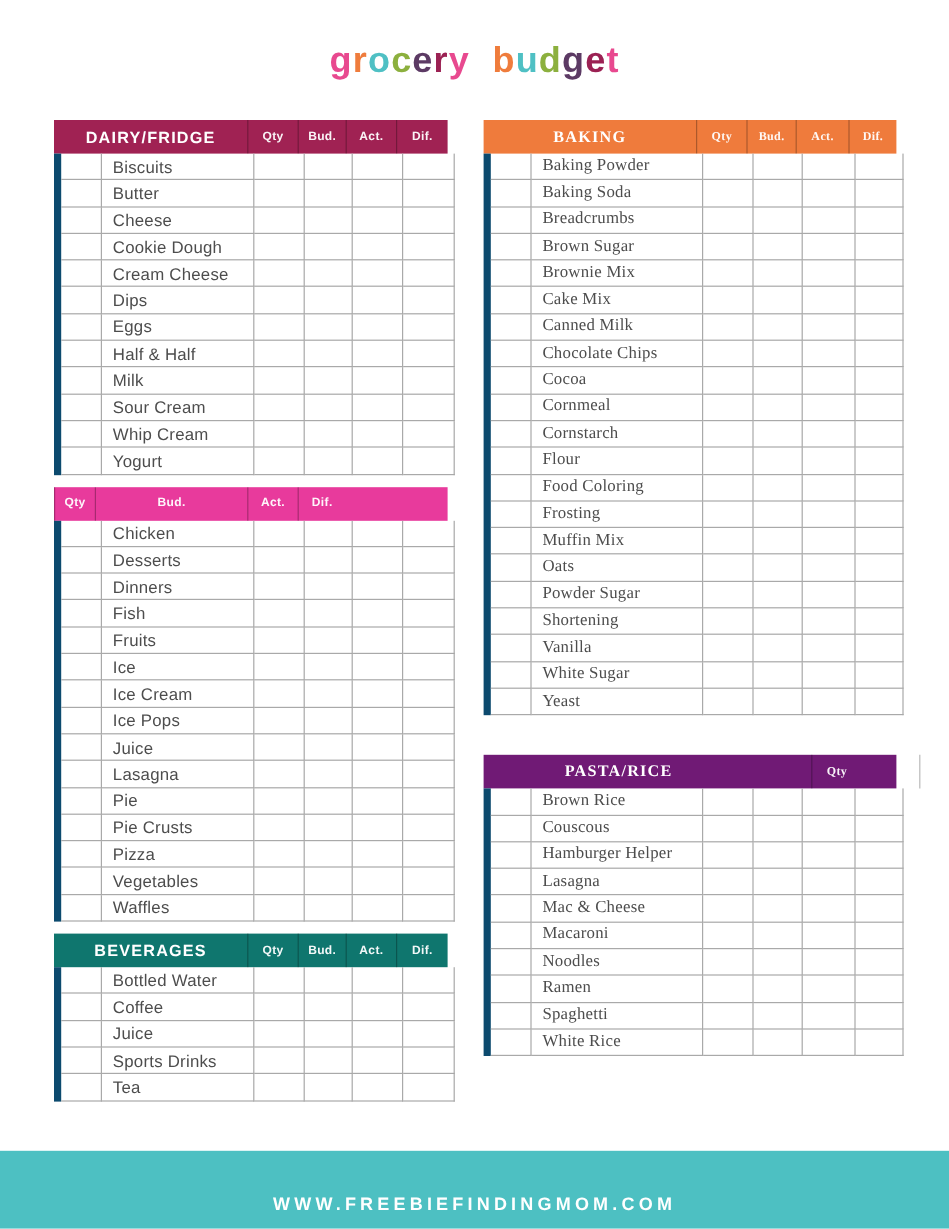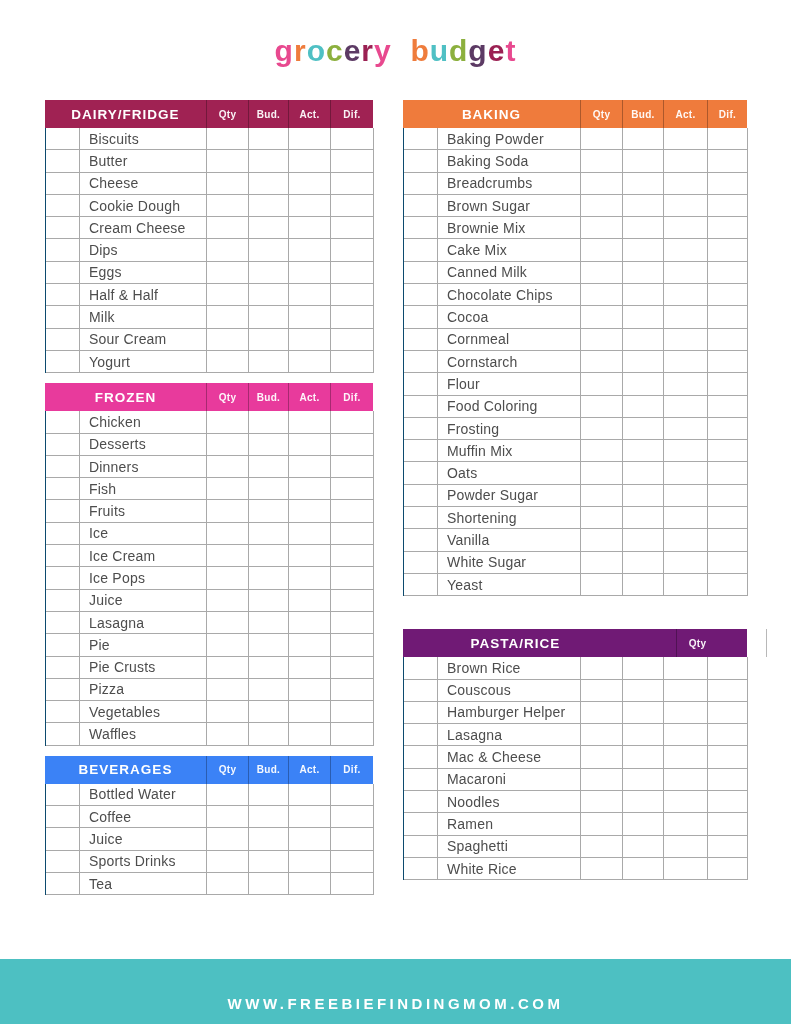--- a/index.html
+++ b/index.html
@@ -14,34 +14,34 @@
   }
   .title span { display:inline-block; }
   .col { position:absolute; top:100px; }
   .col-left  { left:45px;  width:328px; }
   .col-right { left:403px; width:344px; }
   .col-left  .tbl + .tbl { margin-top:10px; }
   .col-right .tbl + .tbl { margin-top:33px; }
 
   .grid { display:grid; }
   .tbl-left  .grid { grid-template-columns:34px 127px 42px 40px 42px 43px; }
-  .tbl-right .grid { grid-template-columns:34px 143px 42px 41px 44px 40px; }
+  .tbl-right .grid { grid-template-columns:34px 143px 42px 41px 44px 40px;font-family:Liberation Serif, serif; }
 
   .thead { height:28px; color:#ffffff; }
   .thead .hname {
     grid-column: span 2; display:flex; align-items:center; justify-content:center;
     font-weight:bold; font-size:13.5px; letter-spacing:1px;
   }
   .thead .hcol {
     display:flex; align-items:center; justify-content:center;
     font-weight:bold; font-size:10px; letter-spacing:0.3px;
     border-left:1px solid rgba(0,0,0,0.28);
     color:rgba(255,255,255,0.95);
   }
-  .tbody { border-left:1px solid #0c4a6e; }
+  .tbody { border-left:6px solid #0c4a6e; }
   .row { height:22.3px; }
   .row > div {
     border-right:1px solid #a9a9a9; border-bottom:1px solid #a9a9a9;
     display:flex; align-items:center; overflow:hidden;
   }
   .row .cell-item {
     padding-left:9px; font-size:14px; color:#4d4d4d; letter-spacing:0.2px;
     white-space:nowrap;
   }
   .footer {
@@ -143,31 +143,38 @@
           <div class="row grid">
             <div class="cell-check"></div>
             <div class="cell-item">Sour Cream</div>
             <div class="cell-val"></div>
             <div class="cell-val"></div>
             <div class="cell-val"></div>
             <div class="cell-val"></div>
           </div>
           <div class="row grid">
             <div class="cell-check"></div>
+            <div class="cell-item">Whip Cream</div>
+            <div class="cell-val"></div>
+            <div class="cell-val"></div>
+            <div class="cell-val"></div>
+            <div class="cell-val"></div>
+          </div>
+          <div class="row grid">
+            <div class="cell-check"></div>
             <div class="cell-item">Yogurt</div>
             <div class="cell-val"></div>
             <div class="cell-val"></div>
             <div class="cell-val"></div>
             <div class="cell-val"></div>
           </div>
         </div>
       </div>
       <div class="tbl tbl-left">
         <div class="thead grid" style="background: rgb(232, 58, 156);">
-          <div class="hname">FROZEN</div>
           <div class="hcol">Qty</div>
           <div class="hcol">Bud.</div>
           <div class="hcol">Act.</div>
           <div class="hcol">Dif.</div>
         </div>
         <div class="tbody">
           <div class="row grid">
             <div class="cell-check"></div>
             <div class="cell-item">Chicken</div>
             <div class="cell-val"></div>
@@ -283,21 +290,21 @@
             <div class="cell-check"></div>
             <div class="cell-item">Waffles</div>
             <div class="cell-val"></div>
             <div class="cell-val"></div>
             <div class="cell-val"></div>
             <div class="cell-val"></div>
           </div>
         </div>
       </div>
       <div class="tbl tbl-left">
-        <div class="thead grid" style="background: #3b82f6;">
+        <div class="thead grid" style="background: #0f766e;">
           <div class="hname">BEVERAGES</div>
           <div class="hcol">Qty</div>
           <div class="hcol">Bud.</div>
           <div class="hcol">Act.</div>
           <div class="hcol">Dif.</div>
         </div>
         <div class="tbody">
           <div class="row grid">
             <div class="cell-check"></div>
             <div class="cell-item">Bottled Water</div>

